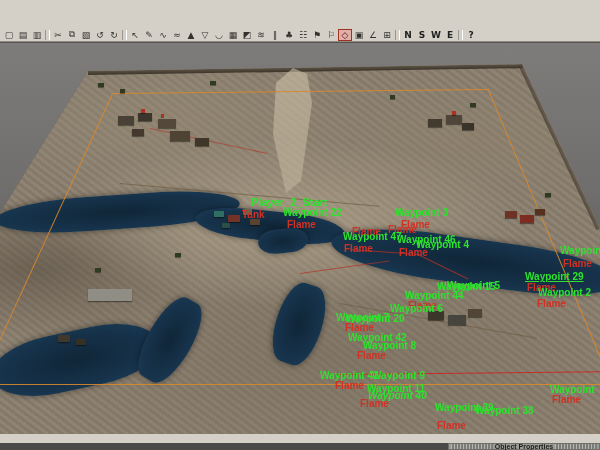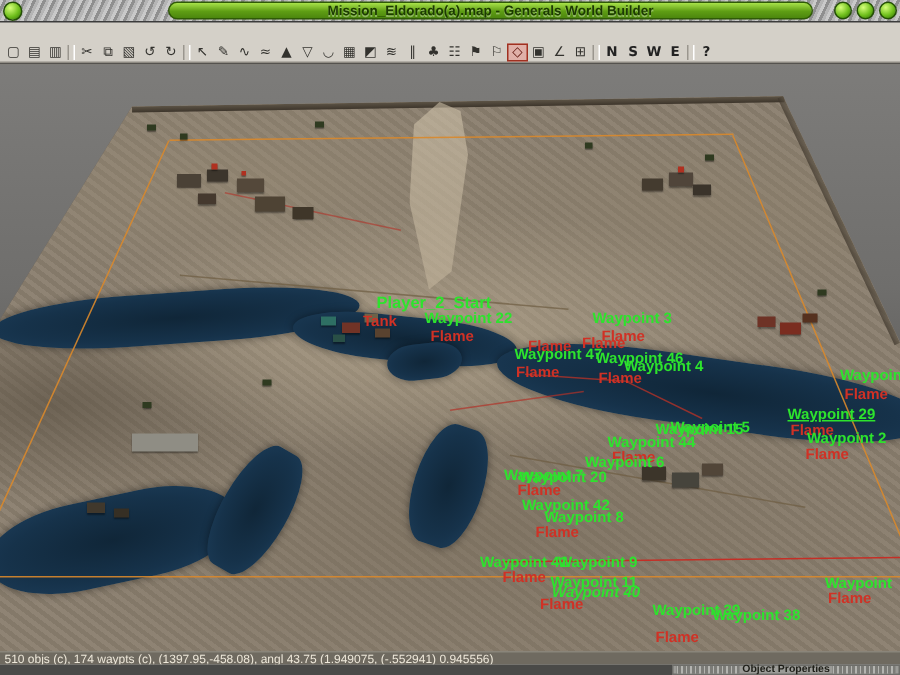--- a/index.html
+++ b/index.html
@@ -80,29 +80,20 @@
     border:1px solid #6e6e6a;display:flex;align-items:center;}
   .grip{flex:1;height:5px;margin:0 2px;
     background:repeating-linear-gradient(90deg,#b4b4b0 0 1px,#7c7c78 1px 3px);}
   .objprops-label{font-size:7px;line-height:7px;color:#1e1e18;font-weight:bold;white-space:nowrap;}
 </style>
 </head>
 <body>
 
 <div class="screen">
 
-  <div class="titlebar">
-    <div class="orb logo"></div>
-    <div class="title-pill">
-      <span class="title-text">Mission_Eldorado(a).map - Generals World Builder</span>
-    </div>
-    <div class="orb btn1"></div>
-    <div class="orb btn2"></div>
-    <div class="orb btn3"></div>
-  </div>
 
 
   <div class="toolbar">
 
       <button class="tb">▢</button>
 
       <button class="tb">▤</button>
 
       <button class="tb">▥</button>
 
@@ -287,23 +278,20 @@
         <span class="lbl red" style="left: 552px; top: 352px; position: absolute;">Flame</span>
         <span class="lbl green" style="left: 560px; top: 203px; position: absolute;">Waypoint 2</span>
         <span class="lbl red" style="left: 563px; top: 216px; position: absolute;">Flame</span>
         <span class="lbl green" style="left: 525px; top: 229px; position: absolute; text-decoration: underline;">Waypoint 29</span>
         <span class="lbl red" style="left: 527px; top: 240px; position: absolute;">Flame</span>
         <span class="lbl green" style="left: 538px; top: 245px; position: absolute;">Waypoint 2</span>
         <span class="lbl red" style="left: 537px; top: 256px; position: absolute;">Flame</span>
       </div>
   </div>
 
-  <div class="statusbar">
-    <span class="status-text">510 objs (c), 174 waypts (c), (1397.95,-458.08), angl 43.75 (1.949075, (-.552941) 0.945556)</span>
-  </div>
 
   <div class="taskrow">
     <div class="objprops">
       <div class="grip"></div>
       <span class="objprops-label">Object Properties</span>
       <div class="grip"></div>
     </div>
   </div>
 
 </div>

